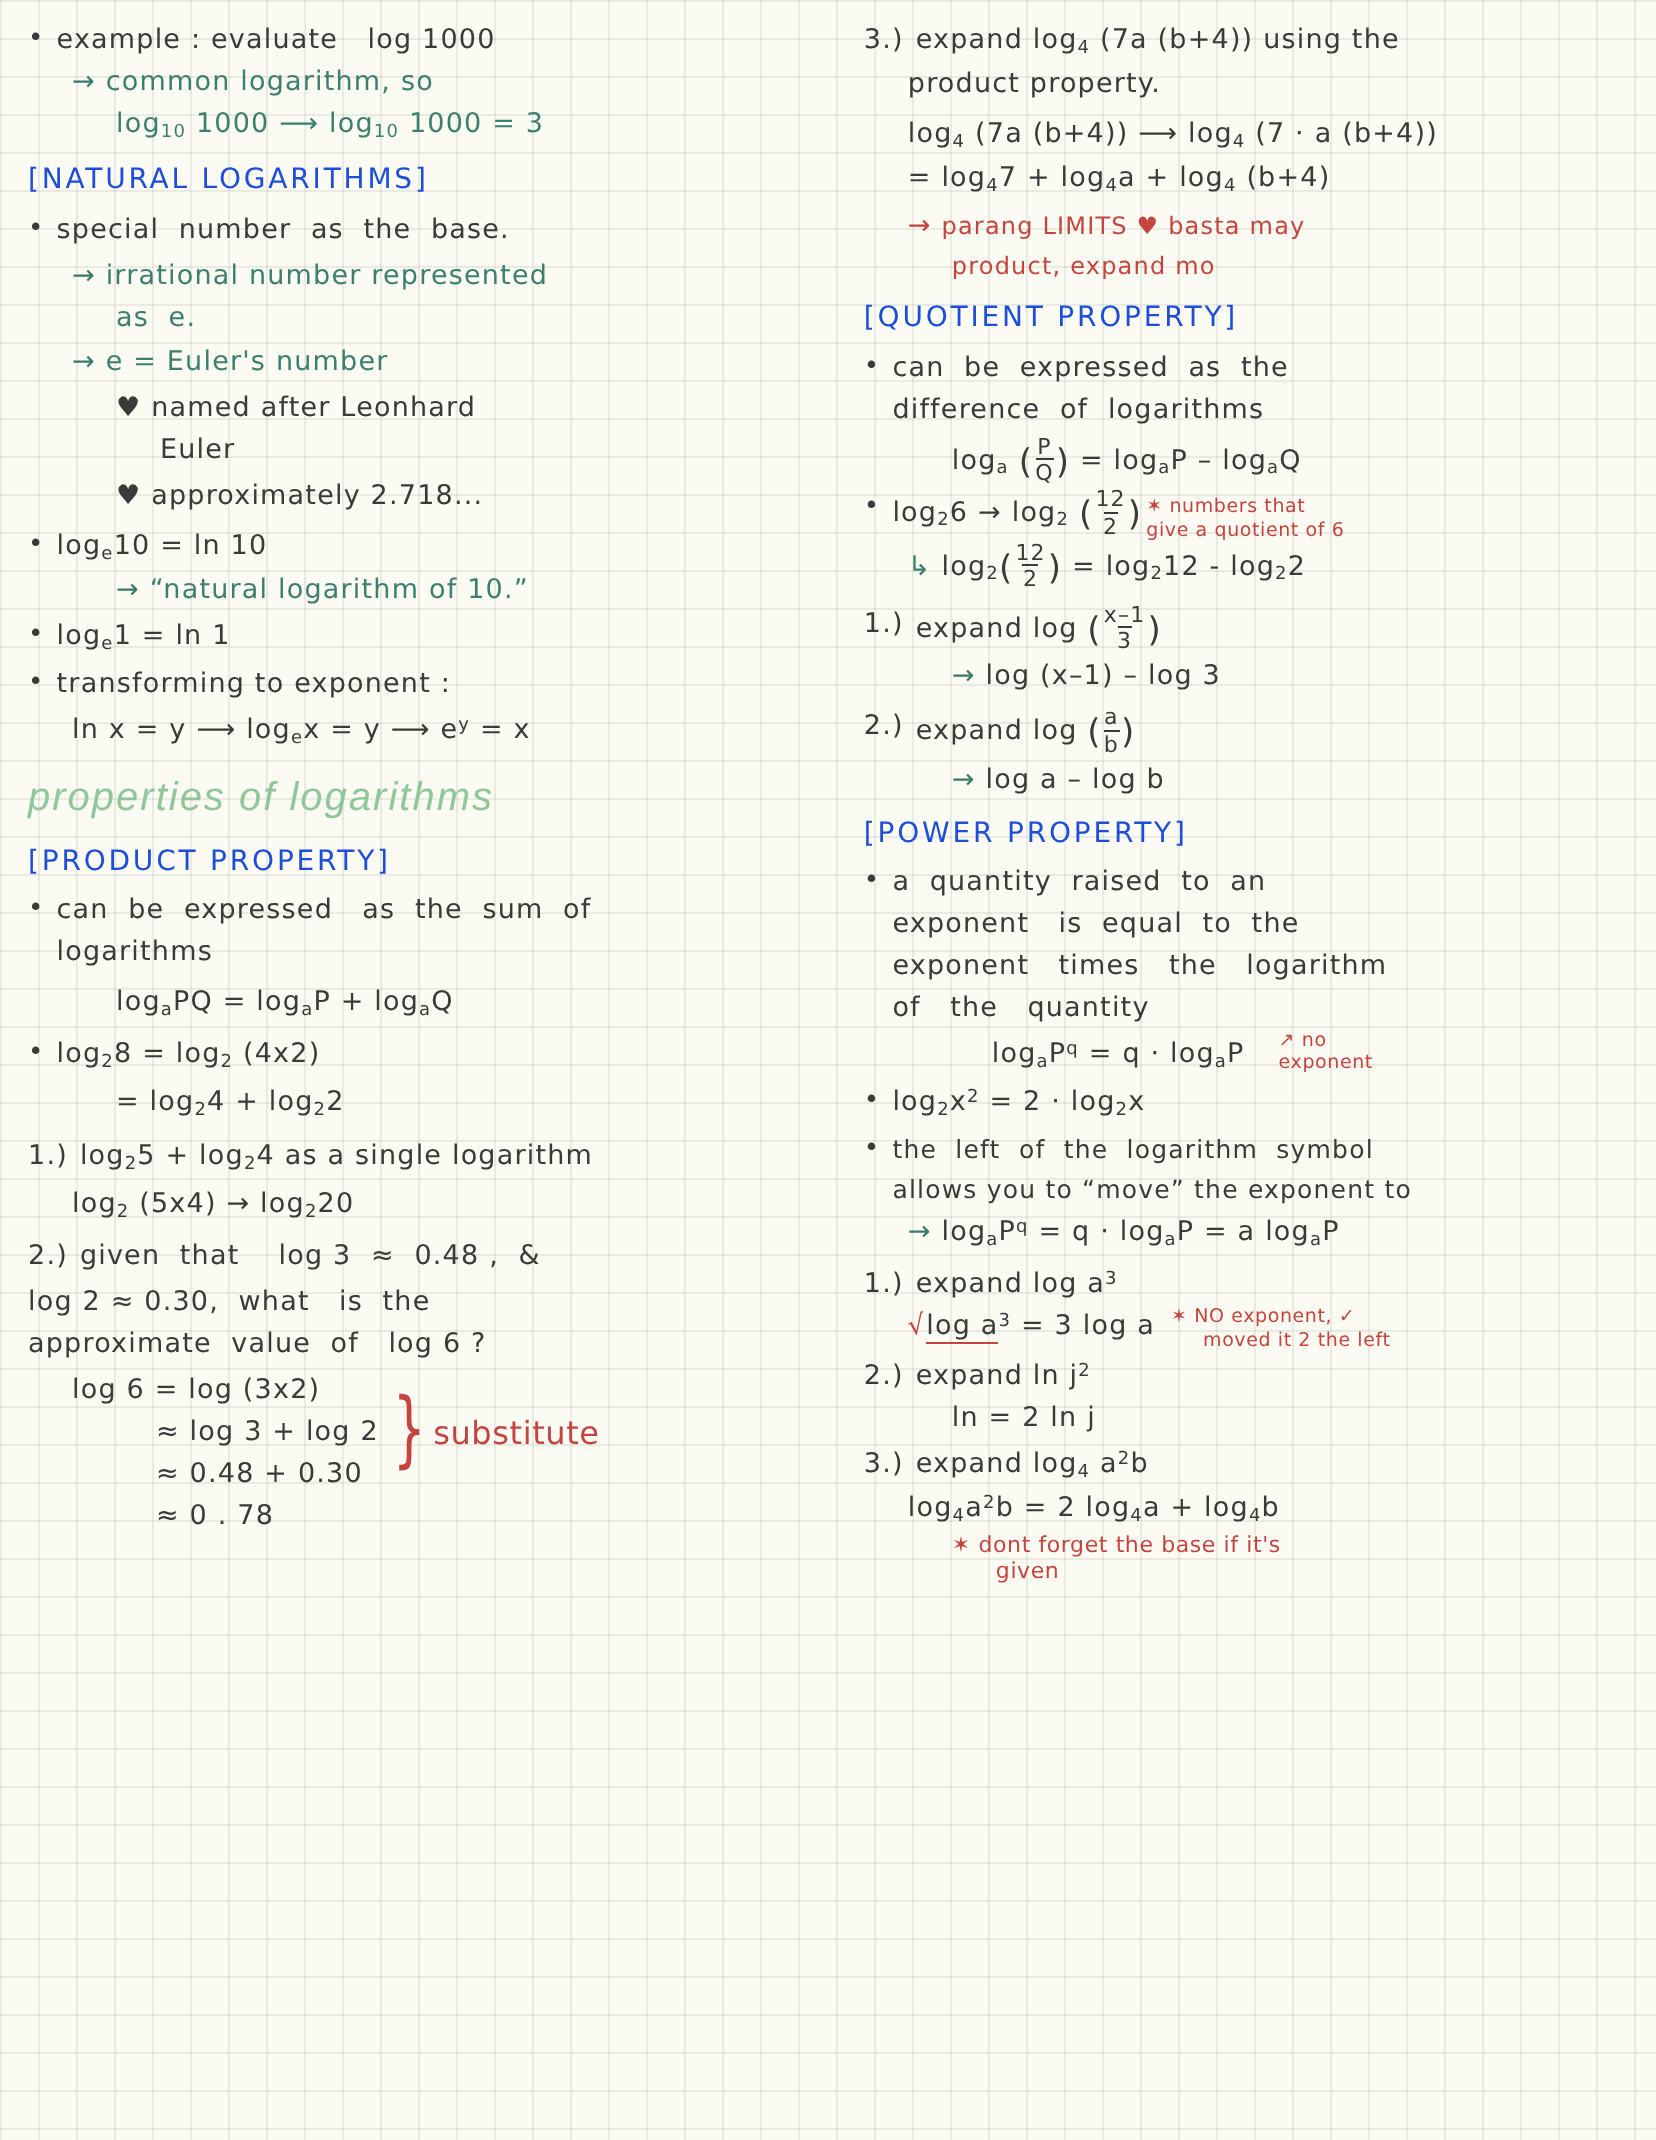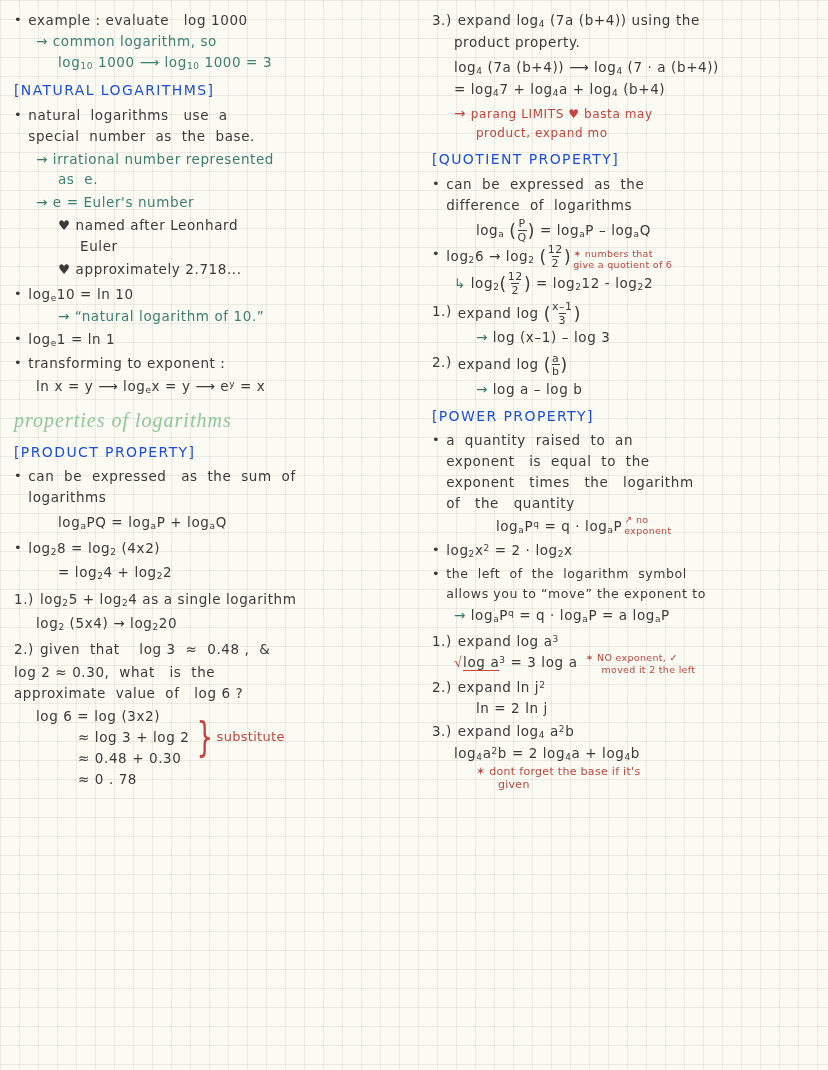--- a/index.html
+++ b/index.html
@@ -75,21 +75,21 @@
 
   .header-box {
     display: inline-block;
     color: #1d4ed8;
     letter-spacing: 1.4px;
     font-size: 14px;
     margin: 6px 0 3px 0;
   }
 
   .script {
-    font-family: Liberation Serif, serif;
+    font-family: Liberation Sans, sans-serif;
     font-style: italic;
     color: #8fc79b;
     font-size: 20px;
     letter-spacing: 1px;
   }
   .sub { font-size: 9px; vertical-align: -0.25em; }
   .sup { font-size: 9px; vertical-align: 0.45em; }
 
   .frac {
     display: inline-flex;
@@ -156,21 +156,20 @@
       <span>log</span><span class="sub">10</span>
       <span>1000 = 3</span>
     </div>
 
     
     <div class="header-box">[NATURAL   LOGARITHMS]</div>
 
     <div class="bullet-line">
       <span class="dot">•</span>
       <span>
-        <span class="line">natural  logarithms   use  a</span>
         <span class="line">special  number  as  the  base.</span>
       </span>
     </div>
 
     <div class="indent1 teal mt2">
       <span class="arrow">→</span>
       <span>irrational  number  represented</span>
       <span class="line indent1">as  e.</span>
     </div>
 
@@ -272,21 +271,21 @@
     <div class="indent1 mt2">
       <span>log 6 =     log (3x2)</span>
     </div>
     <div class="row">
       <div>
         <div class="indent3">≈   log 3 + log 2</div>
         <div class="indent3">≈   0.48  +  0.30</div>
       </div>
       <div style="display:flex;align-items:center;margin-left:4px;">
         <span class="brace">}</span>
-        <span class="annot" style="font-size:13px;text-align:center;">substitute</span>
+        <span class="annot" style="font-size:16px;text-align:center;">substitute</span>
       </div>
     </div>
     <div class="indent3">≈   0 . 78</div>
 
   </div>
 
   <div class="col col-right hw">
 
     <div class="row gap6">
       <span>3.)</span>
@@ -398,21 +397,21 @@
         <span class="line">exponent   is  equal  to  the</span>
         <span class="line">exponent   times   the   logarithm</span>
         <span class="line">of   the   quantity</span>
       </span>
     </div>
 
     <div class="row" style="align-items:flex-start;">
       <div class="indent3 mt2">
         <span>log</span><span class="sub">a</span><span>P</span><span class="sup">q</span><span> = q · log</span><span class="sub">a</span><span>P</span>
       </div>
-      <div class="annot" style="margin-left:2px;margin-top:0px;">
+      <div class="annot" style="margin-left:17px;margin-top:0px;">
         <span>↗</span>
         <span>no</span>
         <div>exponent</div>
       </div>
     </div>
 
     <div class="bullet-line mt2">
       <span class="dot">•</span>
       <span>
         <span>log</span><span class="sub">2</span><span>x</span><span class="sup">2</span><span> = 2 · log</span><span class="sub">2</span><span>x</span>

